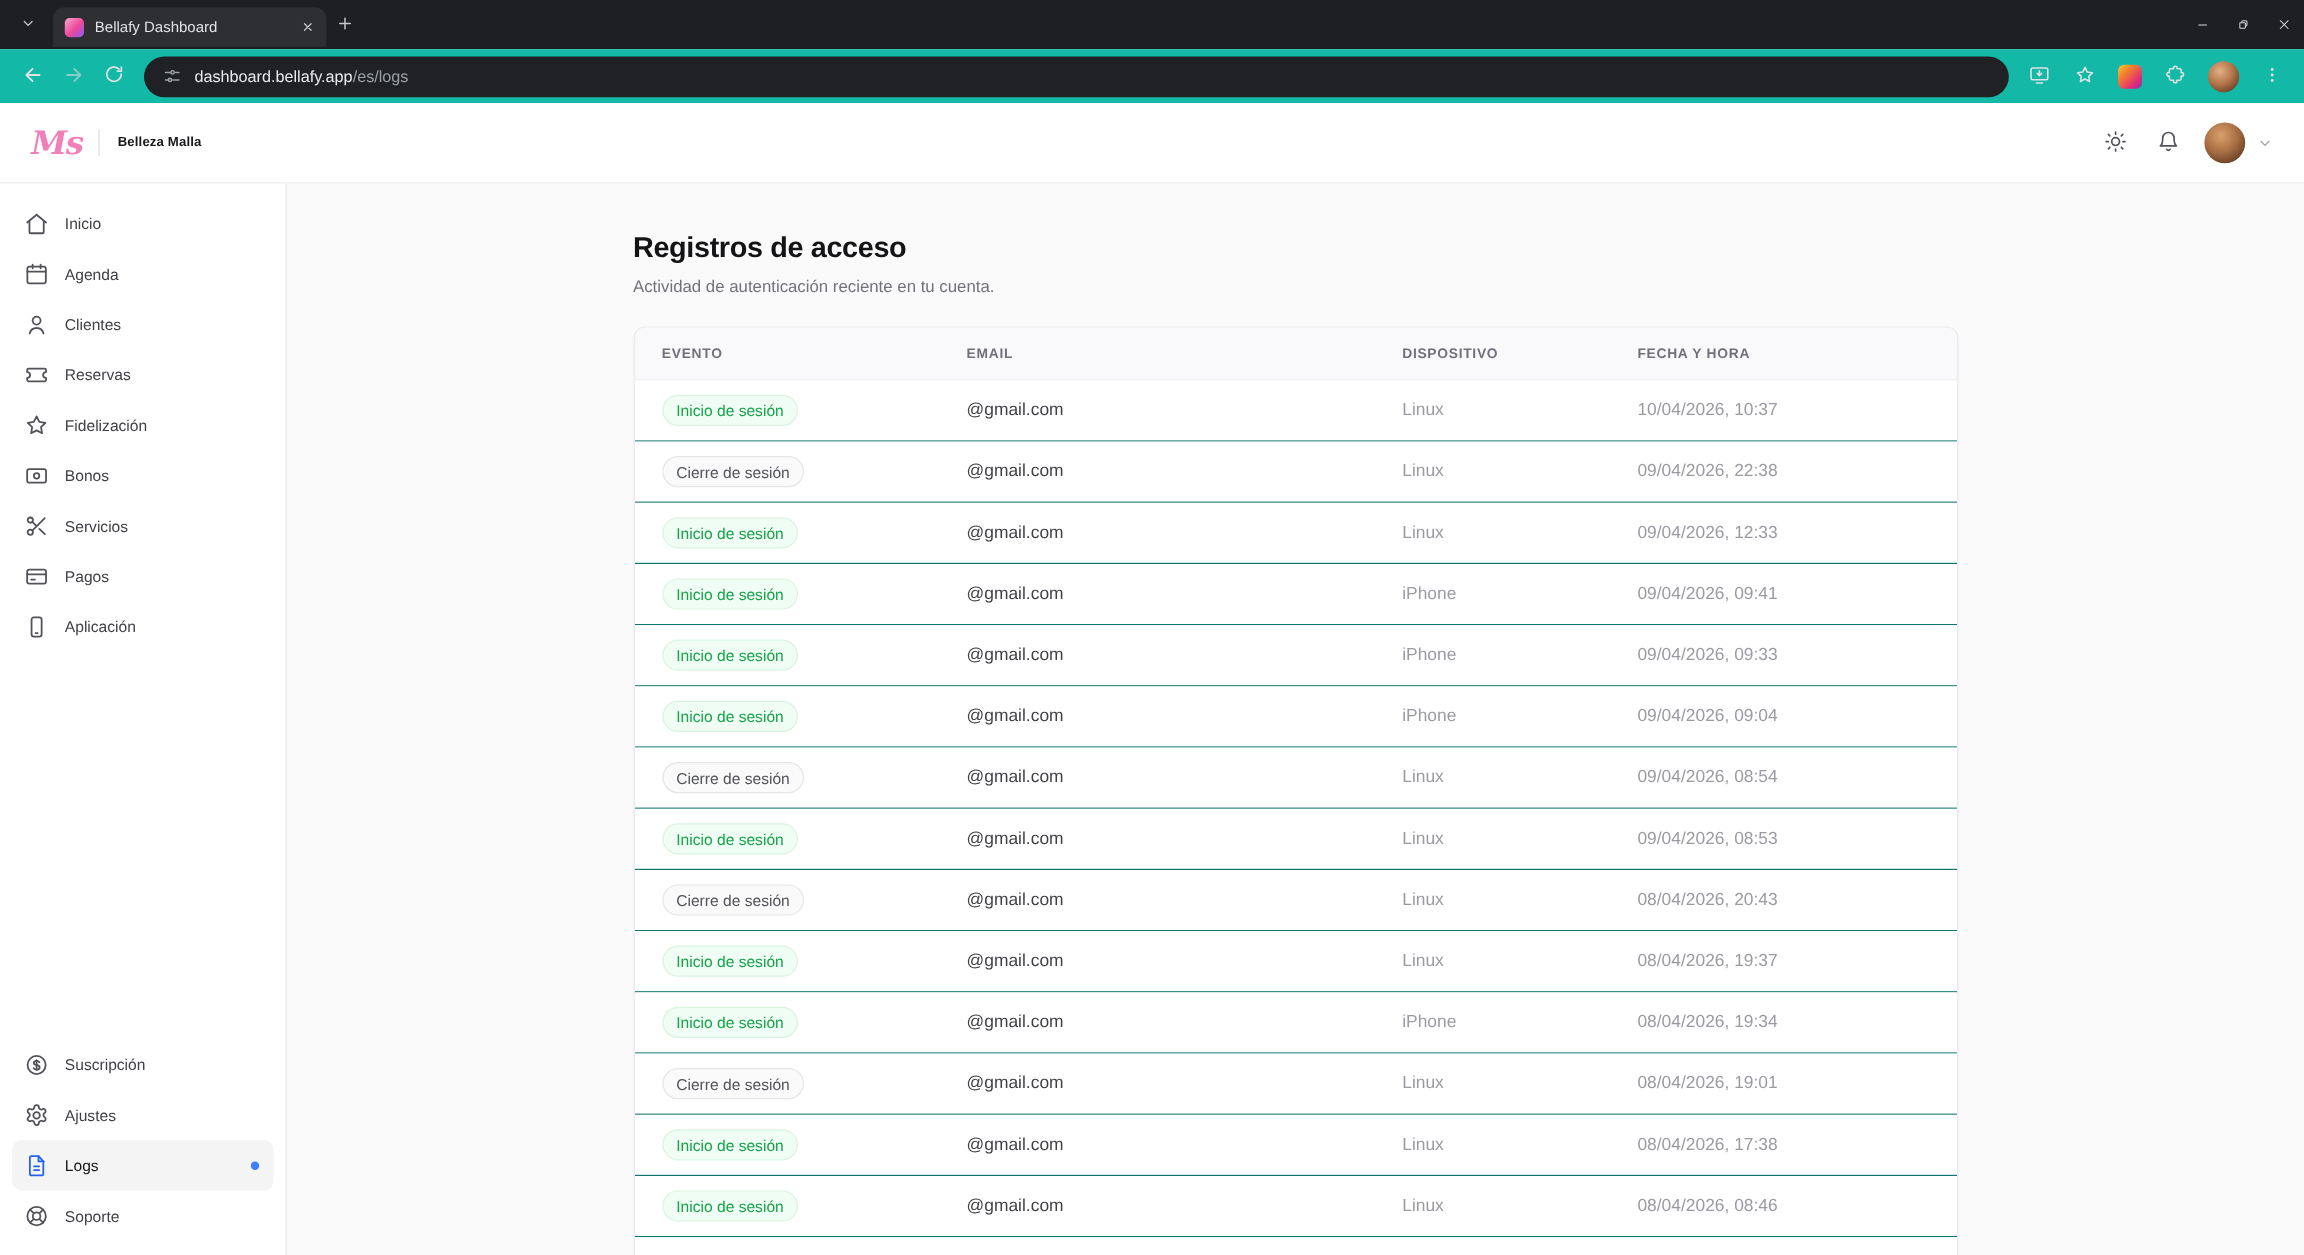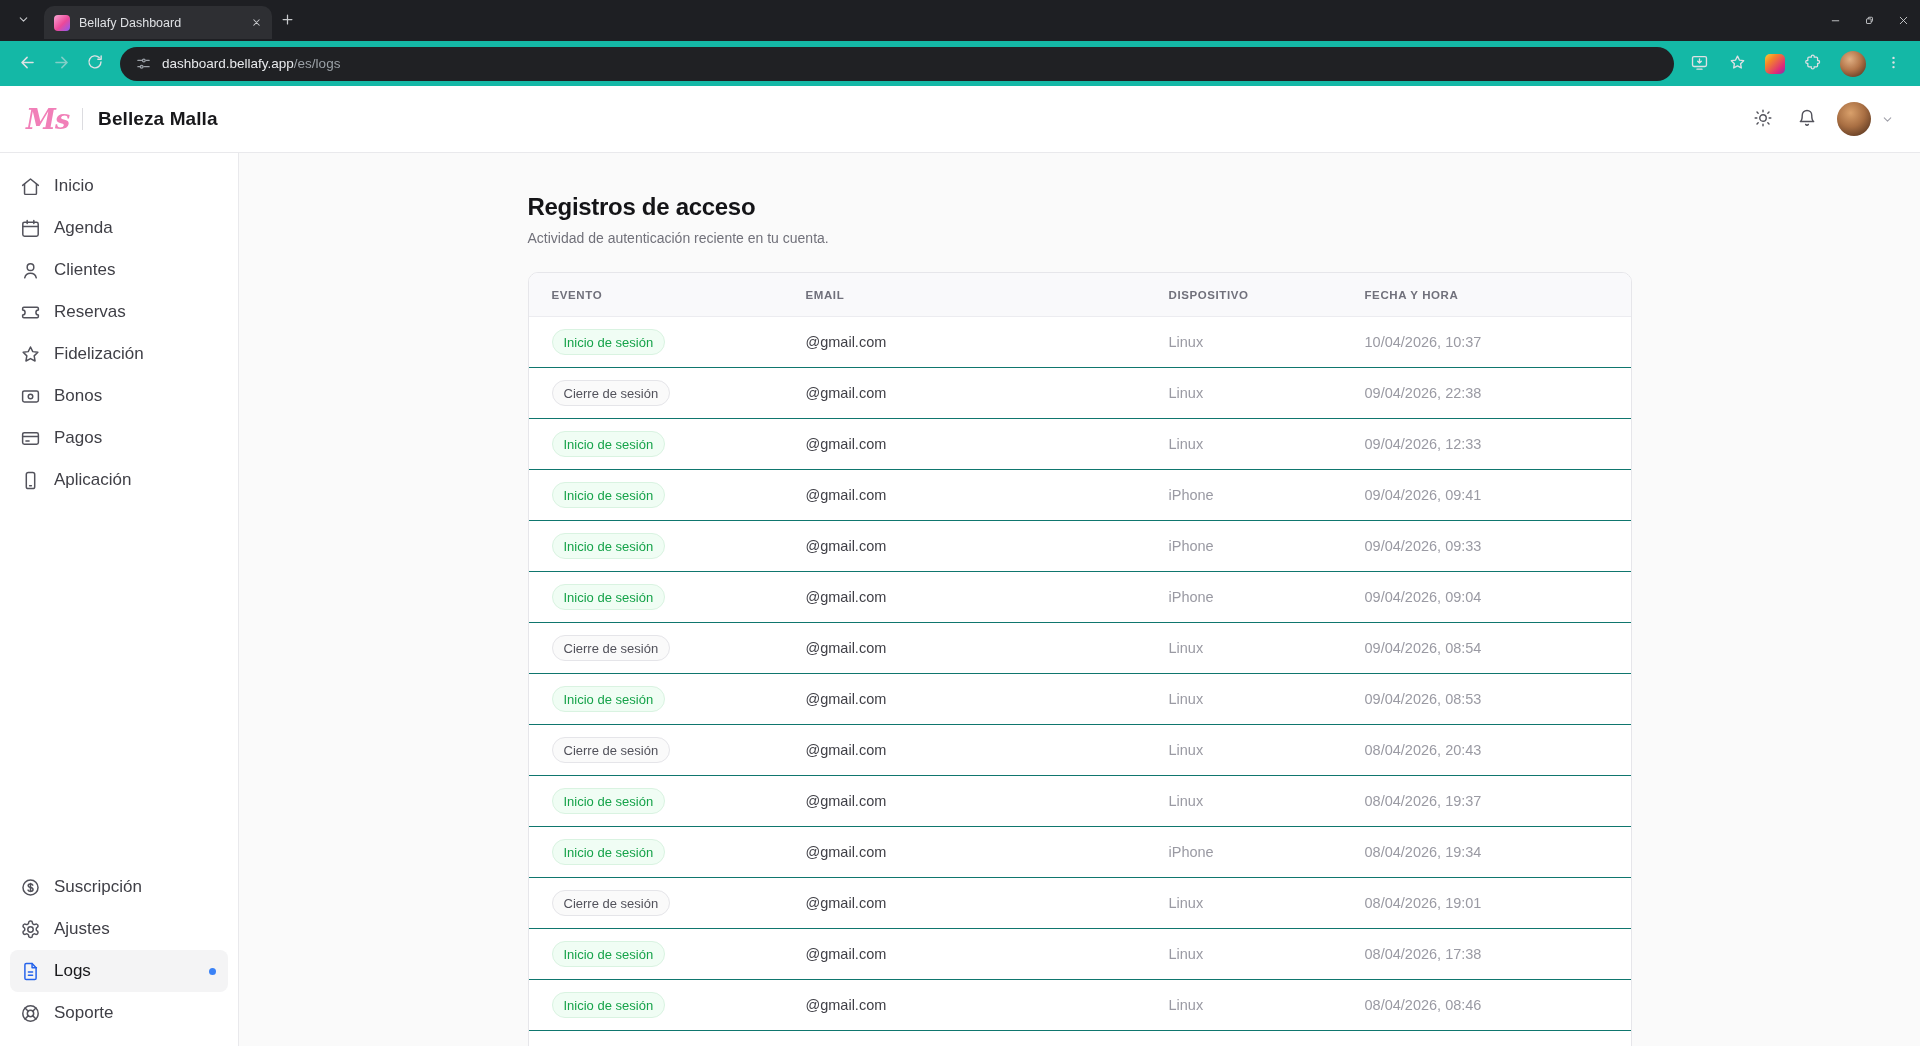--- a/index.html
+++ b/index.html
@@ -29,34 +29,34 @@
   .tb-right { display:flex; align-items:center; gap:4px; }
   .ext-badge { width:20px; height:20px; border-radius:5px; margin:0 7px;
                background:linear-gradient(135deg,#f9ce34 0%,#f58529 30%,#dd2a7b 75%,#8134af 100%); }
   .profile-avatar-sm { width:26px; height:26px; border-radius:50%; margin:0 6px;
                background:radial-gradient(circle at 38% 32%, #e0b084 0%, #b4764a 45%, #6e4428 80%, #4a2c18 100%); }
 
   
   .app-header { height:67px; background:#fff; border-bottom:1px solid #e9e9ec; display:flex; align-items:center; padding:0 26px; }
   .logo-script { font-family:"DejaVu Serif",serif; font-style:italic; font-weight:700; font-size:27px; color:#f17fb8; letter-spacing:-1px; }
   .logo-sep { width:1px; height:22px; background:#dcdce0; margin:0 15px 0 13px; }
-  .brand { font-size:19px; font-weight:700; color:#18181b; letter-spacing:.1px; }
+  .brand { font-size:11px; font-weight:700; color:#18181b; letter-spacing:.1px; }
   .header-actions { margin-left:auto; display:flex; align-items:center; gap:8px; }
   .icon-btn { width:36px; height:36px; border-radius:8px; display:grid; place-items:center; color:#52525b; }
   .icon-btn svg { width:20px; height:20px; }
   .header-avatar { width:34px; height:34px; border-radius:50%; margin-left:4px;
                background:radial-gradient(circle at 40% 32%, #d9a06b 0%, #a96f43 45%, #5f3a22 85%); }
   .chev { color:#a1a1aa; display:grid; place-items:center; margin-left:2px; }
 
   
   .app-body { display:flex; height:893px; }
   .sidebar { width:239px; background:#fff; border-right:1px solid #e9e9ec; display:flex; flex-direction:column;
              padding:12px 10px; flex:0 0 auto; }
   .nav-item { height:42px; display:flex; align-items:center; gap:13px; padding:0 12px 0 10px; border-radius:8px;
-              color:#3f3f46; font-size:17px; width:100%; text-align:left; }
+              color:#3f3f46; font-size:13px; width:100%; text-align:left; }
   .nav-item .nicon { width:21px; height:21px; color:#52525b; display:grid; place-items:center; flex:0 0 auto; }
   .nav-item .nicon svg { width:21px; height:21px; }
   .nav-item.active { background:#f4f4f5; color:#18181b; font-weight:500; }
   .nav-item.active .nicon { color:#2563eb; }
   .active-dot { width:7px; height:7px; border-radius:50%; background:#3b82f6; margin-left:auto; flex:0 0 auto; }
   .nav-spacer { flex:1; }
 
   .main { flex:1; background:#fafafa; overflow:hidden; }
   .content { width:1104px; margin:0 auto; padding-top:40px; }
   .page-title { font-size:24px; font-weight:800; color:#141417; letter-spacing:-.3px; }
@@ -283,20 +283,30 @@
             <svg viewBox="0 0 24 24" fill="none" stroke="currentColor" stroke-width="1.7" stroke-linecap="round" stroke-linejoin="round">
               <rect x="3" y="5.6" width="18" height="12.8" rx="2"></rect>
               <circle cx="12" cy="12" r="2.6"></circle>
             </svg>
           </span>
     <span class="nlabel">Bonos</span>
   </button>
         <button class="nav-item">
     <span class="nicon">
             <svg viewBox="0 0 24 24" fill="none" stroke="currentColor" stroke-width="1.7" stroke-linecap="round" stroke-linejoin="round">
+              <circle cx="6" cy="6.2" r="2.5"></circle>
+              <circle cx="6" cy="17.8" r="2.5"></circle>
+              <path d="M19.8 4.4 8.1 15.9M14.6 14.5l5.2 5.1M8.1 8.1l3.9 3.8"></path>
+            </svg>
+          </span>
+    <span class="nlabel">Servicios</span>
+  </button>
+        <button class="nav-item">
+    <span class="nicon">
+            <svg viewBox="0 0 24 24" fill="none" stroke="currentColor" stroke-width="1.7" stroke-linecap="round" stroke-linejoin="round">
               <rect x="3" y="5.4" width="18" height="13.2" rx="2"></rect>
               <path d="M3 9.8h18M6.8 14.8h3.6"></path>
             </svg>
           </span>
     <span class="nlabel">Pagos</span>
   </button>
         <button class="nav-item">
     <span class="nicon">
             <svg viewBox="0 0 24 24" fill="none" stroke="currentColor" stroke-width="1.7" stroke-linecap="round" stroke-linejoin="round">
               <rect x="7.2" y="2.8" width="9.6" height="18.4" rx="2.2"></rect>

